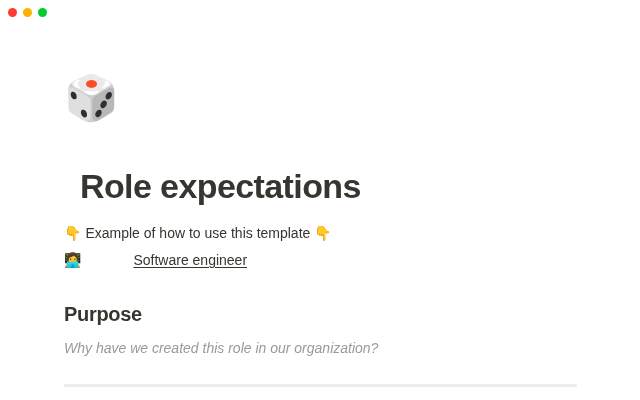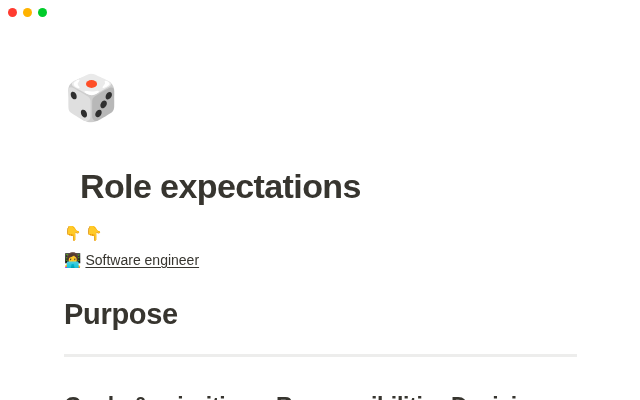--- a/index.html
+++ b/index.html
@@ -88,26 +88,27 @@
   .meta-emoji {
     font-size: 14px;
     line-height: 20px;
     display: inline-block;
   }
   #role-link {
     text-decoration: underline;
     text-underline-offset: 2px;
     color: #37352f;
     cursor: pointer;
+    margin-left: 48px;
   }
 
   .section-heading {
     margin: 0;
     padding-top: 30px;
-    font-size: 29px;
+    font-size: 20px;
     line-height: 28px;
     font-weight: bold;
     letter-spacing: -0.3px;
     color: #37352f;
   }
 
   .hint-text {
     margin-top: 10px;
     font-size: 14px;
     line-height: 20px;
@@ -153,30 +154,32 @@
 
 <div id="doc-canvas">
   <div id="doc-content">
 
     <span id="page-icon">🎲</span>
 
     <h1 id="page-title">Role expectations</h1>
 
     <div class="meta-line">
       <span class="meta-emoji">👇</span>
+      <span>Example of how to use this template</span>
       <span class="meta-emoji">👇</span>
     </div>
 
     <div class="meta-line">
       <span class="meta-emoji">👩‍💻</span>
       <span id="role-link">Software engineer</span>
     </div>
 
     <h2 class="section-heading">Purpose</h2>
 
+    <div class="hint-text">Why have we created this role in our organization?</div>
 
     <hr id="divider">
 
     <div id="columns-row">
       <div class="column-heading col-1">Goals &amp; priorities</div>
       <div class="column-heading col-2">Responsibilities</div>
       <div class="column-heading col-3">Decisions</div>
     </div>
 
   </div>

